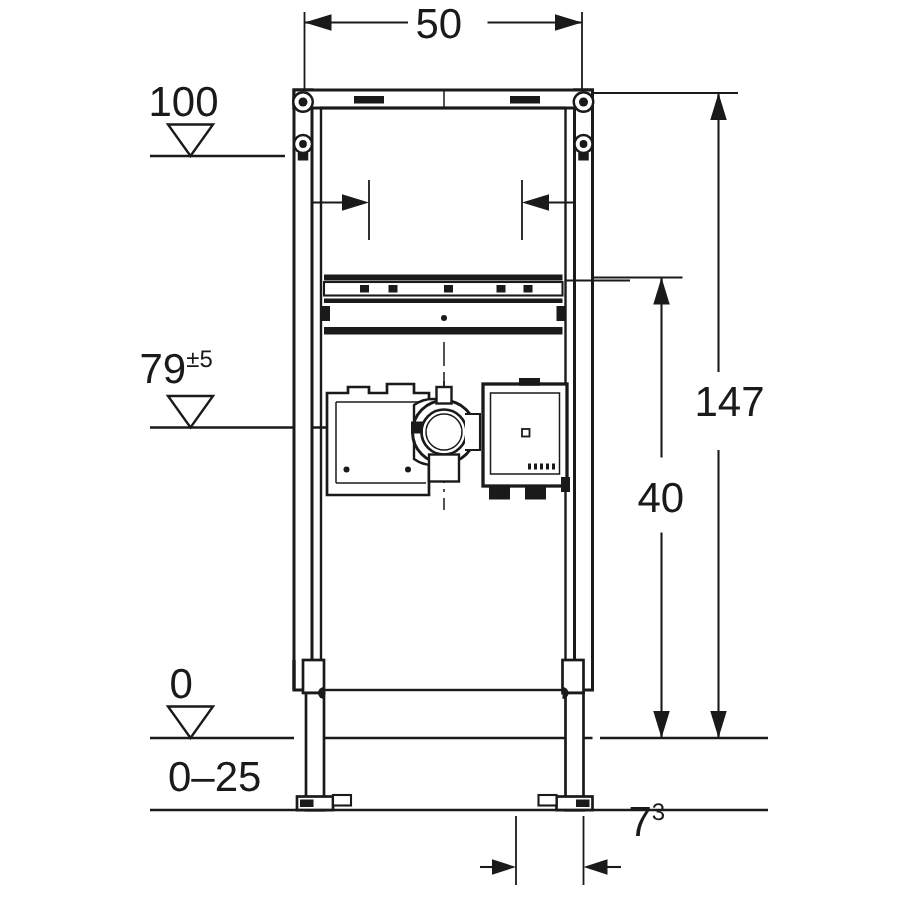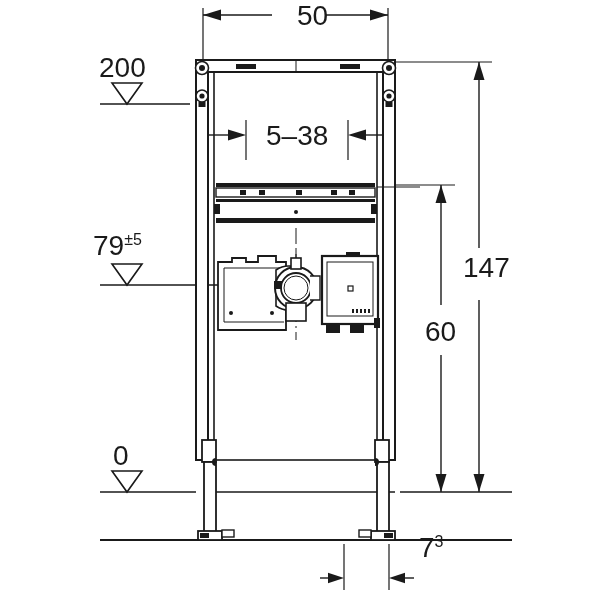--- a/index.html
+++ b/index.html
@@ -233,34 +233,34 @@
       </g>
 
       <g>
         <line x1="196" y1="440" x2="196" y2="460" stroke-width="2"></line>
         <line x1="395" y1="440" x2="395" y2="460" stroke-width="2"></line>
       </g>
 
     </g>
   </svg>
 
-  <div class="lbl lbl-big" style="left:99px;top:54px;">200</div>
-
-  <div class="lbl lbl-big" style="left: 297px; top: 2px;">50</div>
-
-  <div class="lbl lbl-big" style="left: 266px; top: 122px;">5–38</div>
+  <div class="lbl lbl-big" style="left:99px;top:54px;">100</div>
+
+  <div class="lbl lbl-big" style="left: 277px; top: 2px;">50</div>
+
 
   <div class="lbl lbl-big" style="left:93px;top:232px;">
     <span>79</span><span class="sup">±5</span>
   </div>
 
   <div class="lbl lbl-big" style="left:463px;top:254px;">147</div>
 
-  <div class="lbl lbl-big" style="left:425px;top:318px;">60</div>
+  <div class="lbl lbl-big" style="left:425px;top:318px;">40</div>
 
   <div class="lbl lbl-big" style="left:113px;top:442px;">0</div>
 
+  <div class="lbl lbl-big" style="left:112px;top:504px;">0–25</div>
 
   <div class="lbl lbl-big" style="left:419px;top:534px;">
     <span>7</span><span class="sup">3</span>
   </div>
 
 </div>
 
 </body></html>

